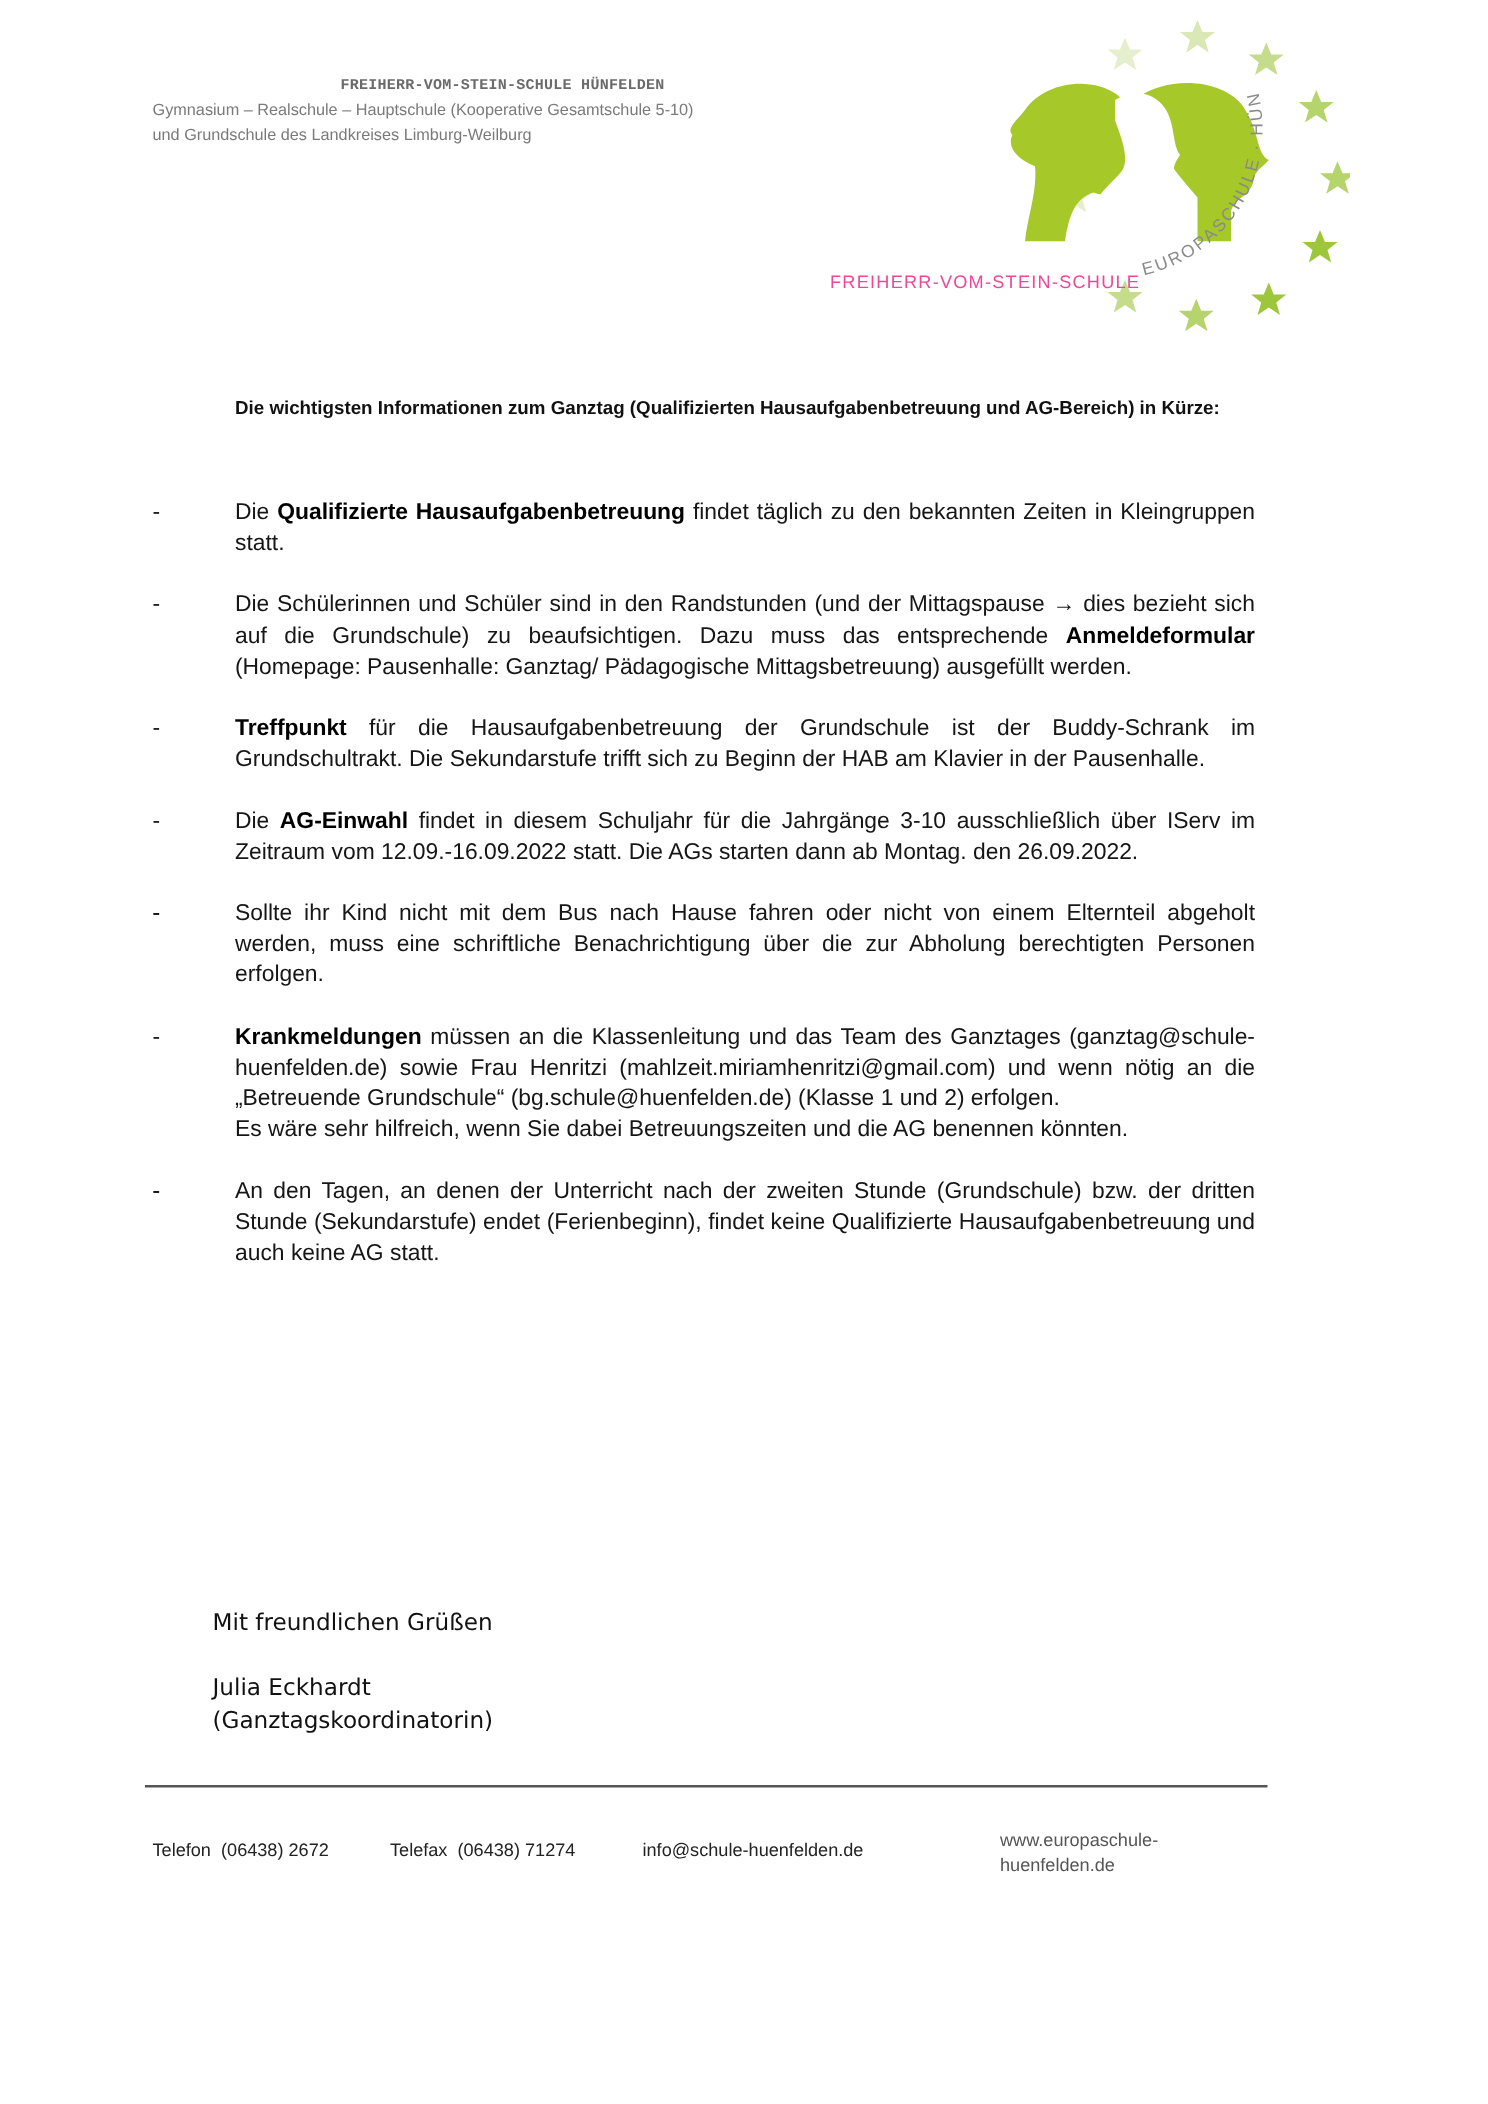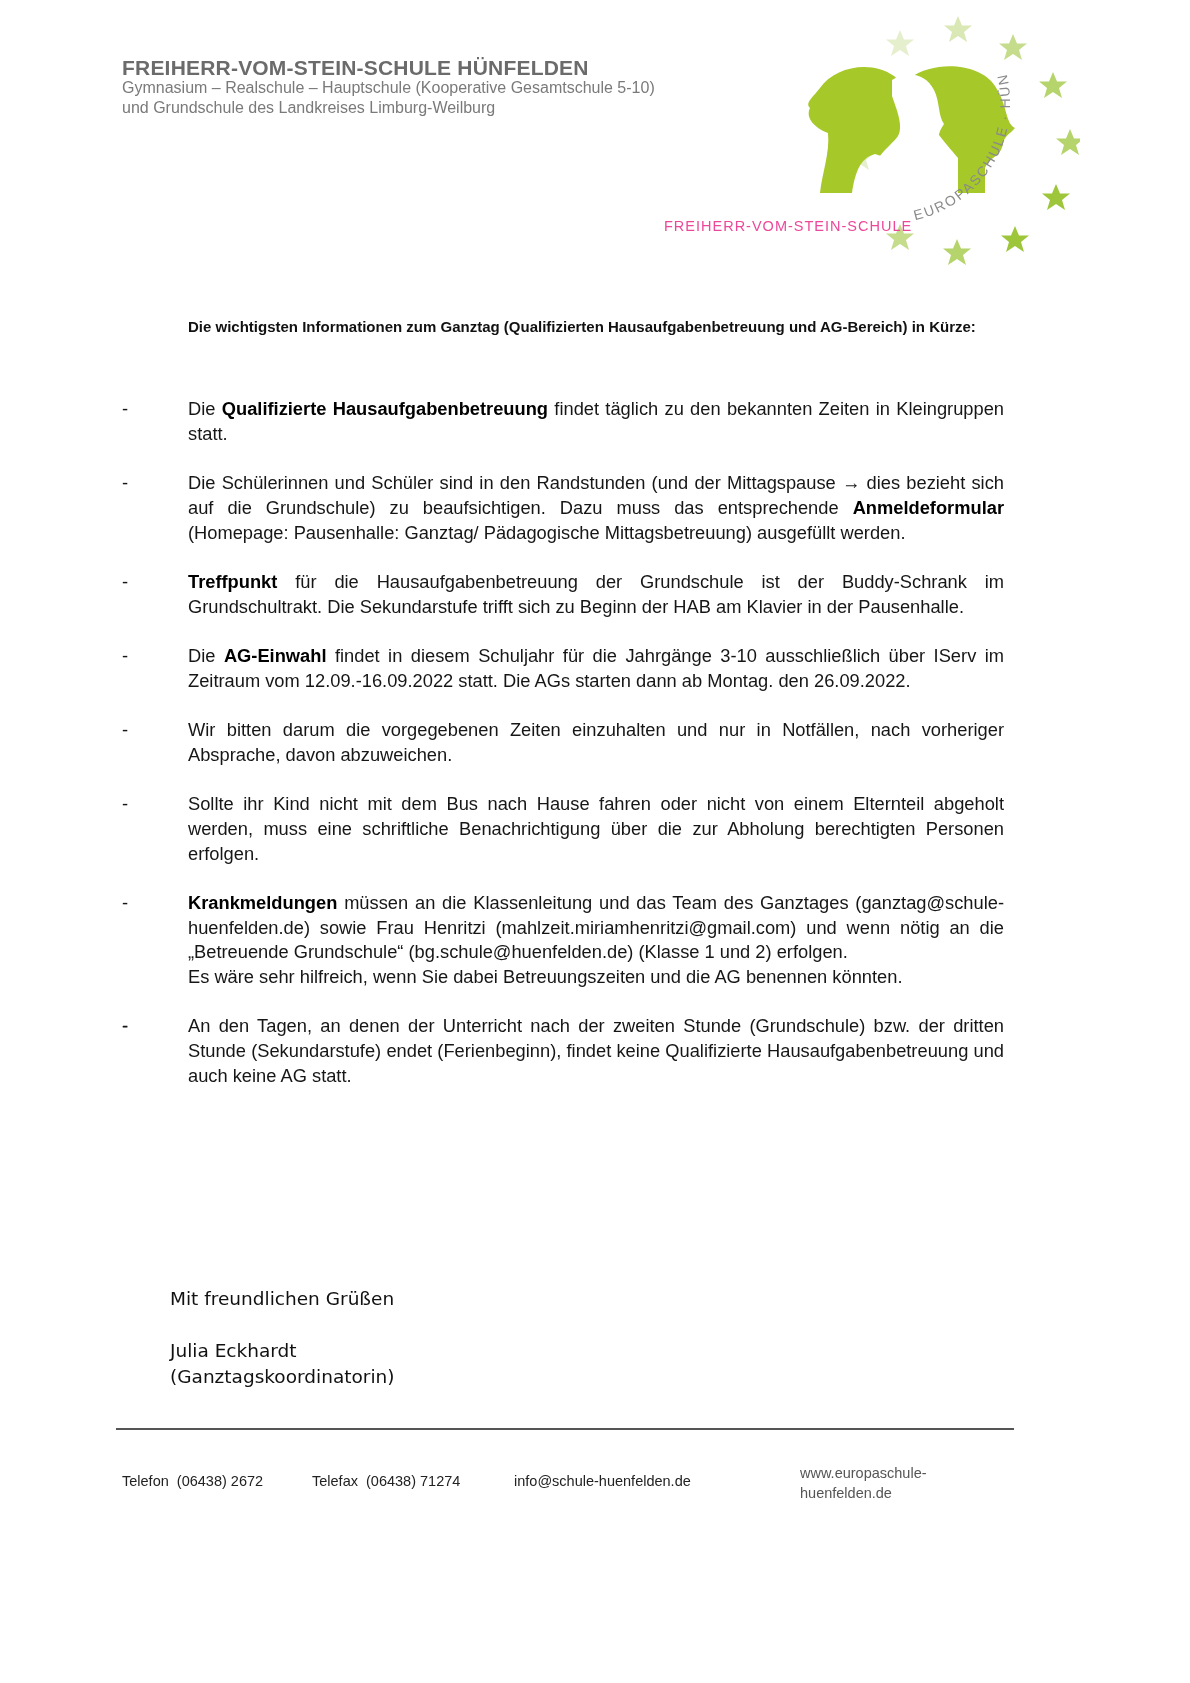--- a/index.html
+++ b/index.html
@@ -1,20 +1,20 @@
 <!DOCTYPE html>
 <html><head>
 <meta charset="utf-8">
 <style>
   html, body { margin: 0; padding: 0; background: #ffffff; }
   body { width: 1190px; height: 1683px; position: relative; overflow: hidden; font-family: "DejaVu Sans", sans-serif; color: #111; }
 
   .letterhead { position: absolute; left: 122px; top: 58px; width: 560px; }
-  .lh-title { font-family: Liberation Sans, sans-serif; font-weight: bold; font-size: 21px; color: #6b6b6b; letter-spacing: 0.2px; line-height: 20px; }
-  .lh-sub { font-family: "Liberation Sans", sans-serif; font-size: 16px; color: #7a7a7a; line-height: 20px; }
+  .lh-title { font-family: Liberation Mono, monospace; font-weight: bold; font-size: 12px; color: #6b6b6b; letter-spacing: 0.2px; line-height: 20px; text-align: center; }
+  .lh-sub { font-family: "Liberation Sans", sans-serif; font-size: 13px; color: #7a7a7a; line-height: 20px; }
 
   .logo { position: absolute; left: 660px; top: 8px; width: 420px; height: 270px; }
   .logo-caption { position: absolute; left: 664px; top: 218px; font-family: "Liberation Sans", sans-serif; font-size: 14.5px; color: #ec4899; letter-spacing: 1px; text-align: center; }
 
   .heading { position: absolute; left: 188px; top: 314px; width: 816px; font-family: "Liberation Sans", sans-serif; font-weight: bold; font-size: 15px; line-height: 25px; text-align: justify; color: #111; }
 
   .items { position: absolute; left: 122px; top: 397px; width: 882px; }
   .item { position: relative; padding-left: 66px; font-family: "Liberation Sans", sans-serif; font-size: 18.3px; line-height: 24.7px; text-align: justify; margin-bottom: 24.7px; color: #161616; }
   .item .dash { position: absolute; left: 0; top: 0; width: 20px; }
   .item b { font-weight: bold; color: #000; margin-top: 20px; }
@@ -67,21 +67,21 @@
 </svg>
 <div class="logo-caption">FREIHERR-VOM-STEIN-SCHULE</div>
 
 <div class="heading">Die wichtigsten Informationen zum Ganztag (Qualifizierten Hausaufgabenbetreuung und AG-Bereich) in Kürze:</div>
 
 <div class="items">
   <div class="item"><span class="dash">-</span><span>Die </span><b>Qualifizierte Hausaufgabenbetreuung</b><span> findet täglich zu den bekannten Zeiten in Kleingruppen statt.</span></div>
   <div class="item"><span class="dash">-</span><span>Die Schülerinnen und Schüler sind in den Randstunden (und der Mittagspause → dies bezieht sich auf die Grundschule) zu beaufsichtigen. Dazu muss das entsprechende </span><b>Anmeldeformular</b><span> (Homepage: Pausenhalle: Ganztag/ Pädagogische Mittagsbetreuung) ausgefüllt werden.</span></div>
   <div class="item"><span class="dash">-</span><span></span><b>Treffpunkt</b><span> für die Hausaufgabenbetreuung der Grundschule ist der Buddy-Schrank im Grundschultrakt. Die Sekundarstufe trifft sich zu Beginn der HAB am Klavier in der Pausenhalle.</span></div>
   <div class="item"><span class="dash">-</span><span>Die </span><b>AG-Einwahl</b><span> findet in diesem Schuljahr für die Jahrgänge 3-10 ausschließlich über IServ im Zeitraum vom 12.09.-16.09.2022 statt. Die AGs starten dann ab Montag. den 26.09.2022.</span></div>
-  <div class="item"><span class="dash">-</span><span>Wir bitten darum die vorgegebenen Zeiten einzuhalten und nur in Notfällen, nach vorheriger Absprache, davon abzuweichen.</span></div>
+  <div class="item"><span class="dash">-</span></div>
   <div class="item"><span class="dash">-</span><span>Sollte ihr Kind nicht mit dem Bus nach Hause fahren oder nicht von einem Elternteil abgeholt werden, muss eine schriftliche Benachrichtigung über die zur Abholung berechtigten Personen erfolgen.</span></div>
   <div class="item"><span class="dash">-</span><b>Krankmeldungen</b><span> müssen an die Klassenleitung und das Team des Ganztages (ganztag@schule-huenfelden.de) sowie Frau Henritzi (mahlzeit.miriamhenritzi@gmail.com) und wenn nötig an die „Betreuende Grundschule“ (bg.schule@huenfelden.de) (Klasse 1 und 2) erfolgen.</span><span class="line-break" style="text-align:left">Es wäre sehr hilfreich, wenn Sie dabei Betreuungszeiten und die AG benennen könnten.</span></div>
   <div class="item"><span class="dash">-</span></div>
   <div class="item"><span class="dash">-</span><span>An den Tagen, an denen der Unterricht nach der zweiten Stunde (Grundschule) bzw. der dritten Stunde (Sekundarstufe) endet (Ferienbeginn), findet keine Qualifizierte Hausaufgabenbetreuung und auch keine AG statt.</span></div>
 </div>
 
 <div class="closing">
   <div>Mit freundlichen Grüßen</div>
   <div class="gap"></div>
   <div>Julia Eckhardt</div>

